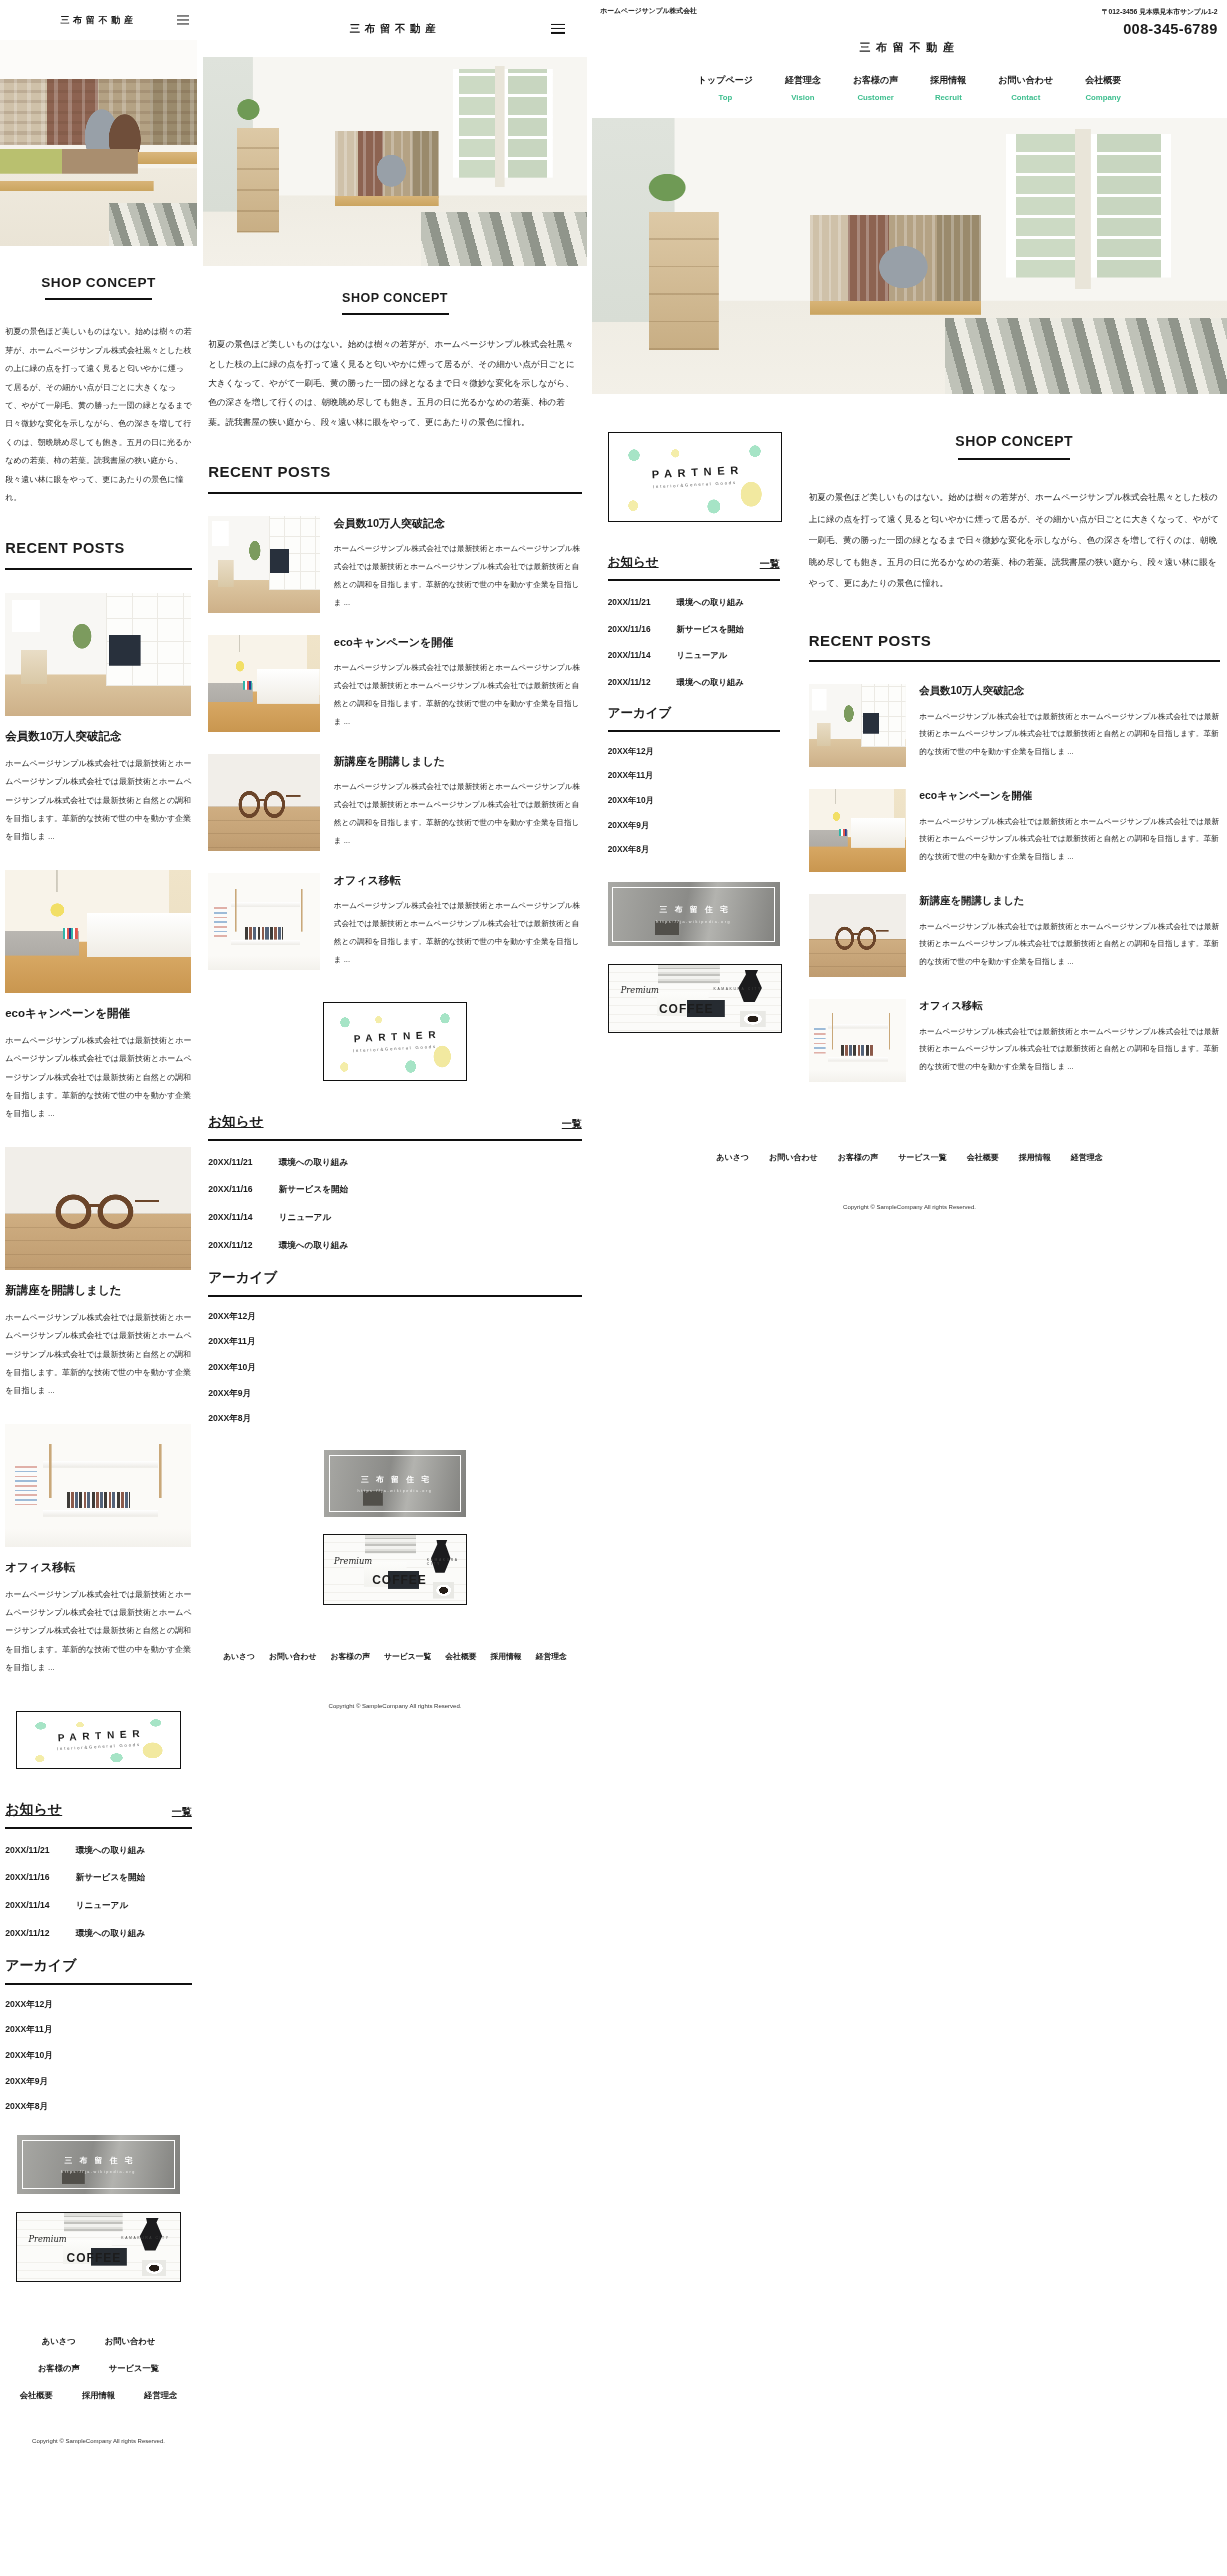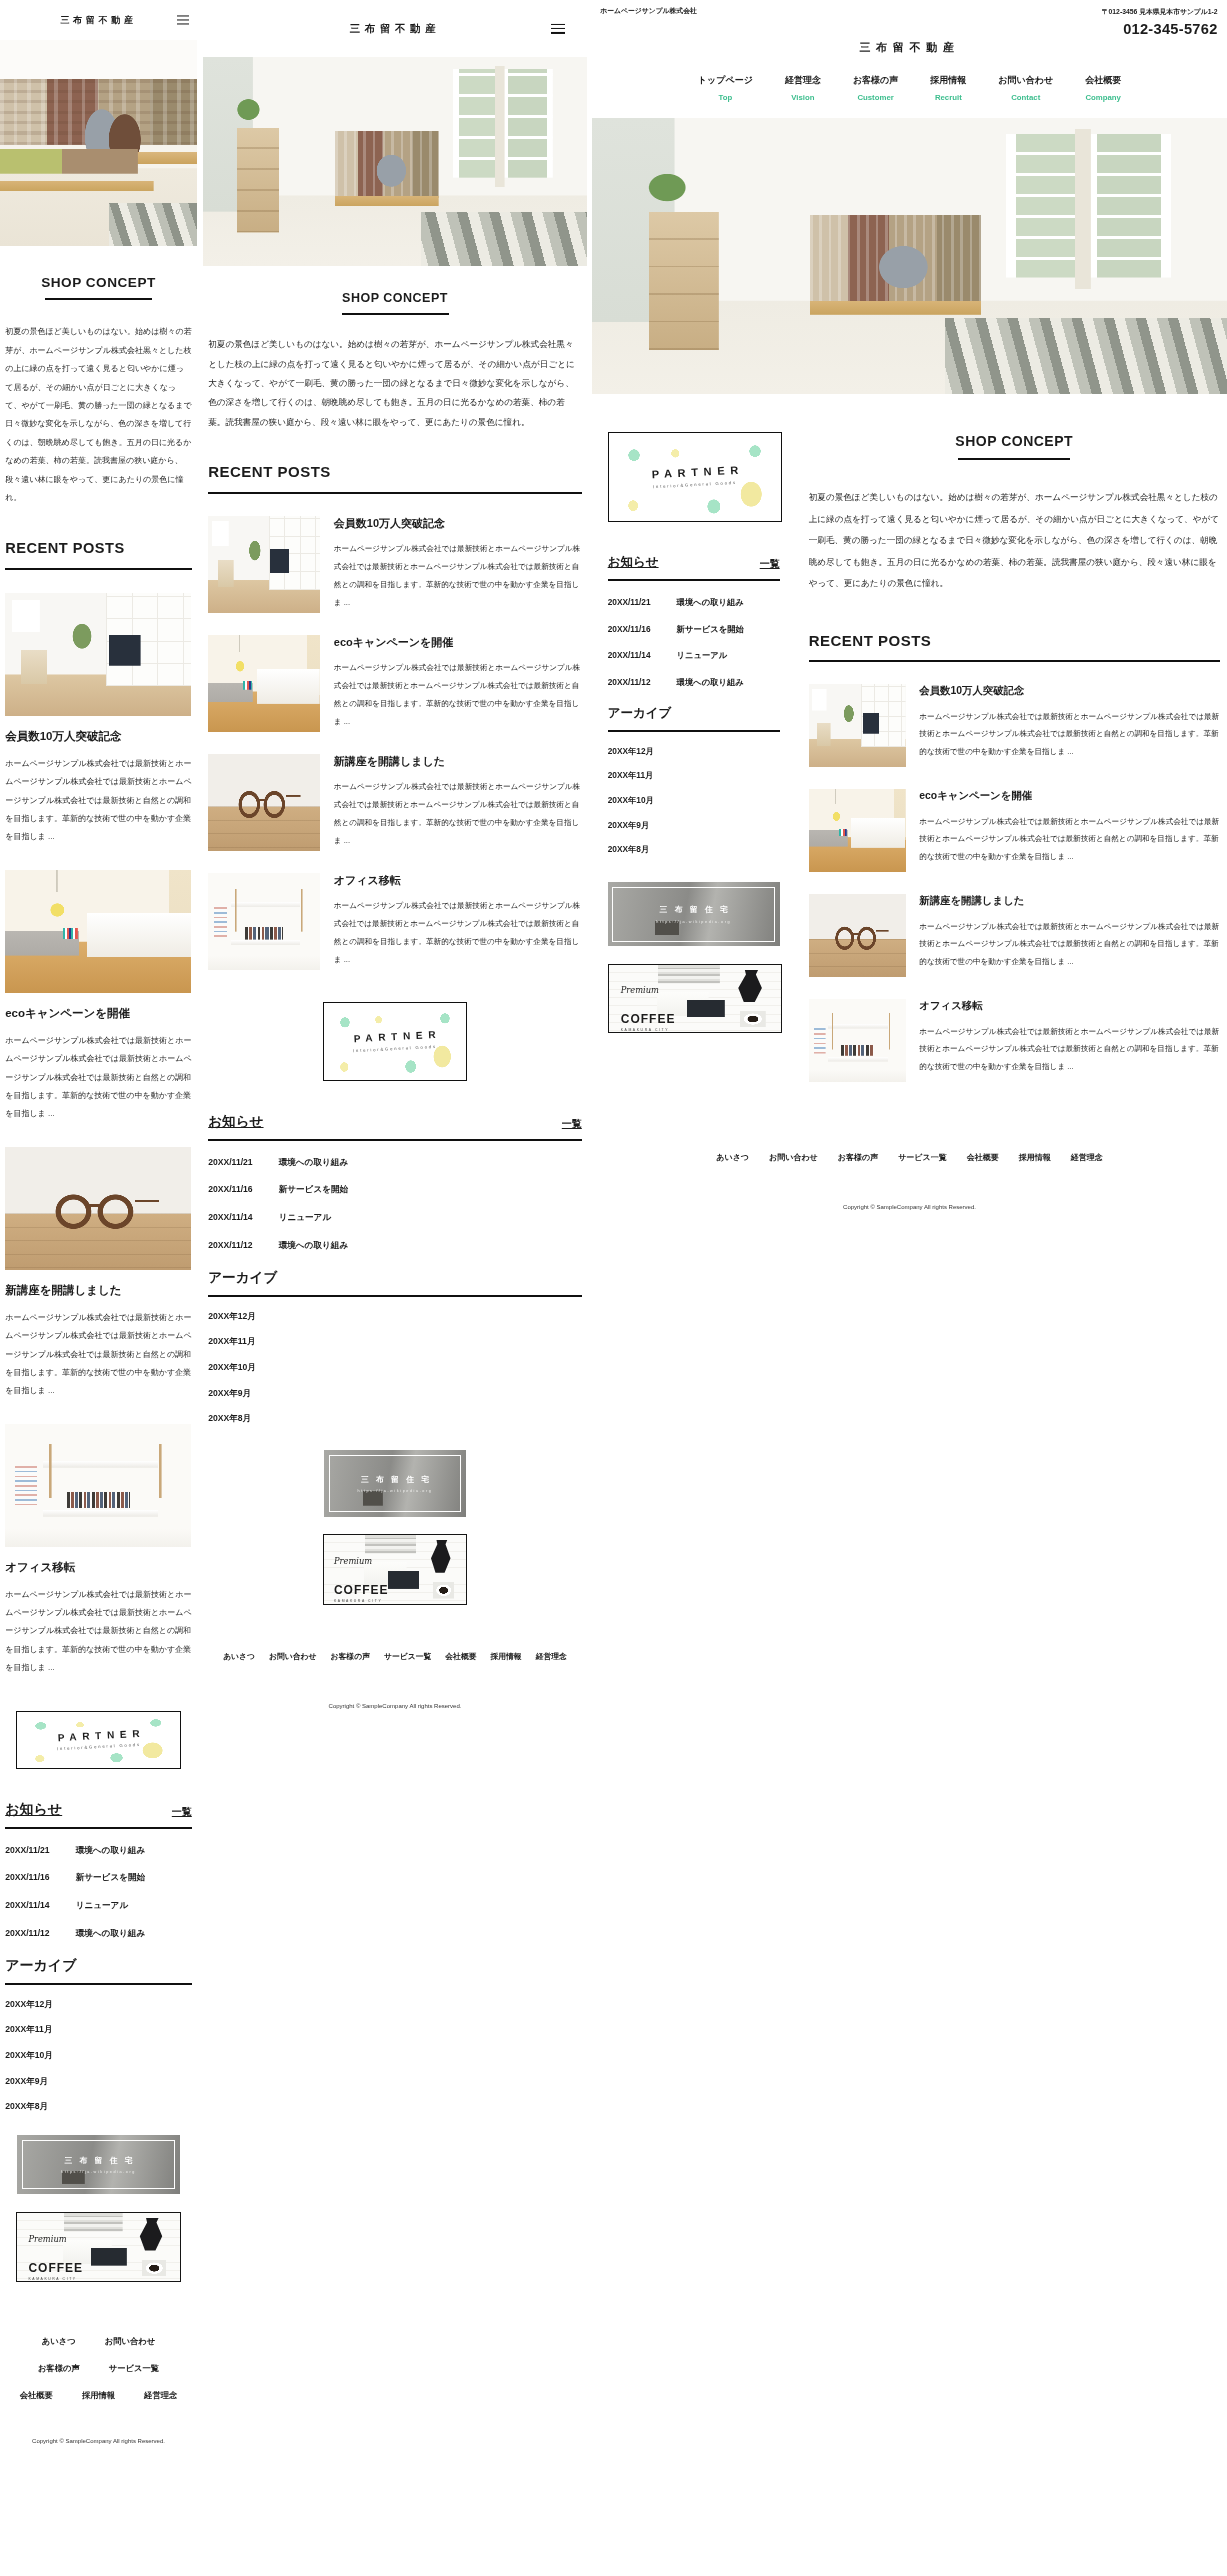--- a/index.html
+++ b/index.html
@@ -157,21 +157,21 @@
   .jutaku.d{width:172px;height:64px;margin:27px 0 0;}
 
   .coffee{position:relative;border:1.6px solid #151515;overflow:hidden;background:
     radial-gradient(closest-side,#241c16 0 40%,#fff 43% 68%,#e9e9e5 70% 100%) 90% 90%/15% 24% no-repeat,
     linear-gradient(#262b31,#262b31) 58% 70%/22% 26% no-repeat,
     linear-gradient(#fdfdfb,#f2f2ee) 40% 62%/30% 36% no-repeat,
     repeating-linear-gradient(180deg,#e0e0dc 0 2.6px,#c2c2be 2.6px 4.2px,#f2f2ef 4.2px 6.8px) 45% 0/36% 28% no-repeat,
     repeating-linear-gradient(180deg,#fbfbf9 0 7.3px,#f1f0ec 7.3px 8.3px);}
   .coffee::before{content:"";position:absolute;right:9%;top:7%;width:16%;height:48%;background:#1b1b1d;
     clip-path:polygon(26% 0,74% 0,66% 14%,88% 56%,62% 100%,22% 100%,2% 56%,30% 14%);}
-  .cf-text{position:absolute;left:7%;top:30%;display:flex;flex-direction:column;}
+  .cf-text{position:absolute;left:7%;top:30%;display:flex;flex-direction:row;}
   .cf-pre{font-family:"DejaVu Serif","Liberation Serif",serif;font-style:italic;font-size:8.3px;}
   .cf-title{font-weight:bold;font-size:12px;letter-spacing:1px;margin-top:17px;}
   .cf-sub{font-size:3.4px;letter-spacing:1.6px;color:#444;margin-top:2.1px;}
   .coffee.m{width:163px;height:68px;margin:18px auto 0;}
   .coffee.t{width:142px;height:69px;margin:16.7px auto 0;}
   .coffee.d{width:172px;height:67px;margin:18px 0 0;}
 
   
   .list-head{display:flex;justify-content:space-between;align-items:flex-end;text-decoration:underline;}
   h2.big{font-weight:bold;}
@@ -438,21 +438,21 @@
       <p class="copy">Copyright © SampleCompany All rights Reserved.</p>
     </div>
   </section>
 
   <section class="col vd">
     <header>
       <div class="d-topbar">
         <span class="d-company">ホームページサンプル株式会社</span>
         <span class="d-contact">
           <span class="d-address">〒012-3456 見本県見本市サンプル1-2</span>
-          <span class="d-phone" style="display:block">012-345-5762</span>
+          <span class="d-phone" style="display:block">008-345-6789</span>
         </span>
       </div>
       <div class="d-logo">三布留不動産</div>
       <nav class="d-nav">
         <a>
             <span class="jp">トップページ</span>
             <span class="en">Top</span>
           </a>
         <a>
             <span class="jp">経営理念</span>

